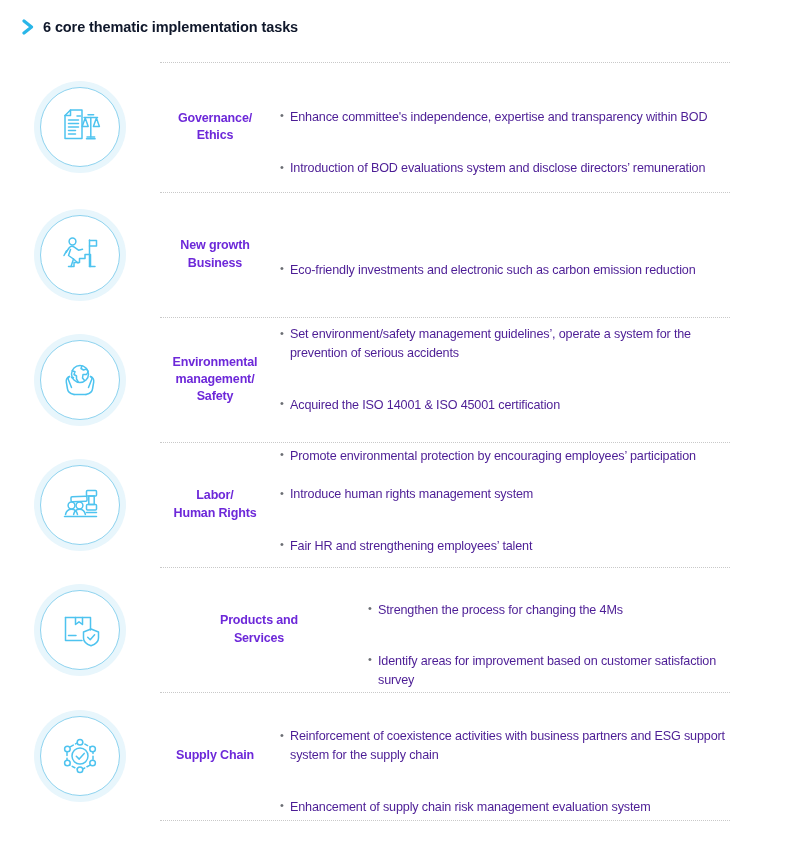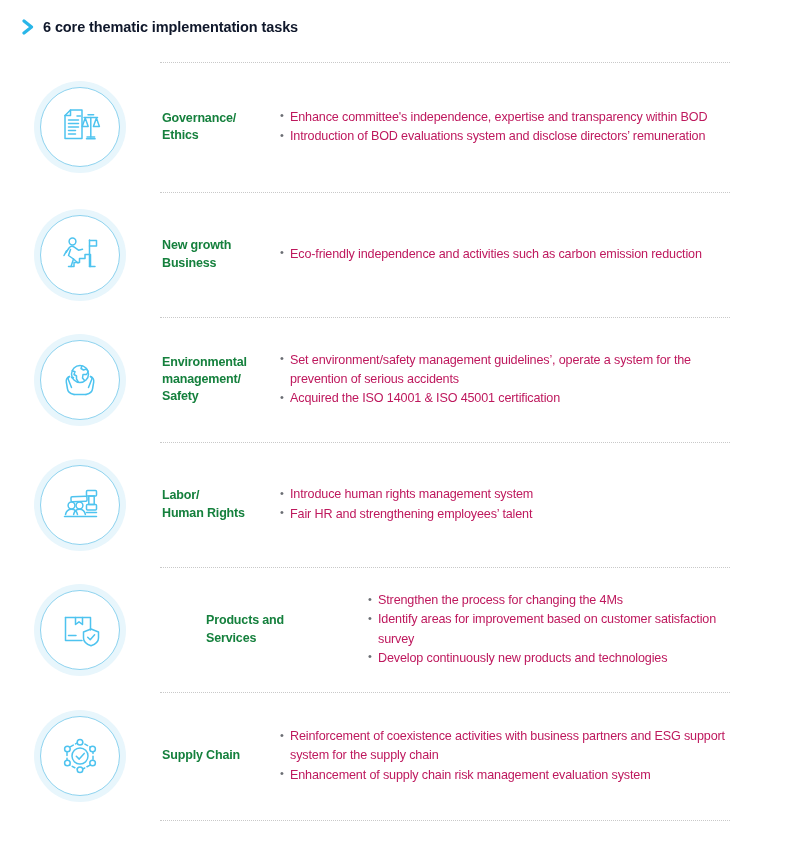--- a/index.html
+++ b/index.html
@@ -123,24 +123,24 @@
   }
   .icon-glyph svg {
     display: block;
     width: 44px;
     height: 44px;
   }
 
   
   .label-cell {
     flex: 0 0 110px;
-    text-align: left;
+    text-align: center;
     font-size: 12.5px;
     font-weight: bold;
-    color: #15803d;
+    color: #6d28d9;
     line-height: 1.38;
     letter-spacing: -0.15px;
     padding: 0 2px;
     box-sizing: border-box;
     white-space: pre-line;
   }
 
   
   .content-cell {
     flex: 1 1 auto;
@@ -150,22 +150,23 @@
   .bullets {
     list-style: none;
     margin: 0;
     padding: 0;
   }
   .bullets li {
     position: relative;
     padding-left: 10px;
     font-size: 12.6px;
     line-height: 1.52;
-    color: #be185d;
+    color: #4c1d95;
     letter-spacing: -0.15px;
+    margin-top: 32px;
   }
   .bullets li::before {
     content: "\2022";
     position: absolute;
     left: 0;
     top: -0.5px;
     color: #6a6d73;
     font-size: 11px;
   }
 
@@ -244,21 +245,21 @@
                 <path d="M31.5 7.5 L38.5 7.5 L38.5 13 L31.5 13"></path>
               </g>
             </svg>
           </div>
         </div>
       </div>
       <div class="label-cell">New growth
 Business</div>
       <div class="content-cell">
         <ul class="bullets">
-          <li>Eco-friendly independence and activities such as carbon emission reduction</li>
+          <li>Eco-friendly investments and electronic such as carbon emission reduction</li>
         </ul>
       </div>
     </div>
 
     <div class="row row-2">
       <div class="icon-cell">
         <div class="icon-halo">
           <div class="icon-ring"></div>
           <div class="icon-glyph">
             <svg viewBox="0 0 44 44" xmlns="http://www.w3.org/2000/svg" aria-hidden="true">
@@ -277,20 +278,21 @@
           </div>
         </div>
       </div>
       <div class="label-cell">Environmental
 management/
 Safety</div>
       <div class="content-cell">
         <ul class="bullets">
           <li>Set environment/safety management guidelines’, operate a system for the prevention of serious accidents</li>
           <li>Acquired the ISO 14001 &amp; ISO 45001 certification</li>
+          <li>Promote environmental protection by encouraging employees’ participation</li>
         </ul>
       </div>
     </div>
 
     <div class="row row-3">
       <div class="icon-cell">
         <div class="icon-halo">
           <div class="icon-ring"></div>
           <div class="icon-glyph">
             <svg viewBox="0 0 44 44" xmlns="http://www.w3.org/2000/svg" aria-hidden="true">
@@ -337,21 +339,20 @@
             </svg>
           </div>
         </div>
       </div>
       <div class="label-cell">Products and
 Services</div>
       <div class="content-cell">
         <ul class="bullets">
           <li>Strengthen the process for changing the 4Ms</li>
           <li>Identify areas for improvement based on customer satisfaction survey</li>
-          <li>Develop continuously new products and technologies</li>
         </ul>
       </div>
     </div>
 
     <div class="row row-5">
       <div class="icon-cell">
         <div class="icon-halo">
           <div class="icon-ring"></div>
           <div class="icon-glyph">
             <svg viewBox="0 0 44 44" xmlns="http://www.w3.org/2000/svg" aria-hidden="true">

